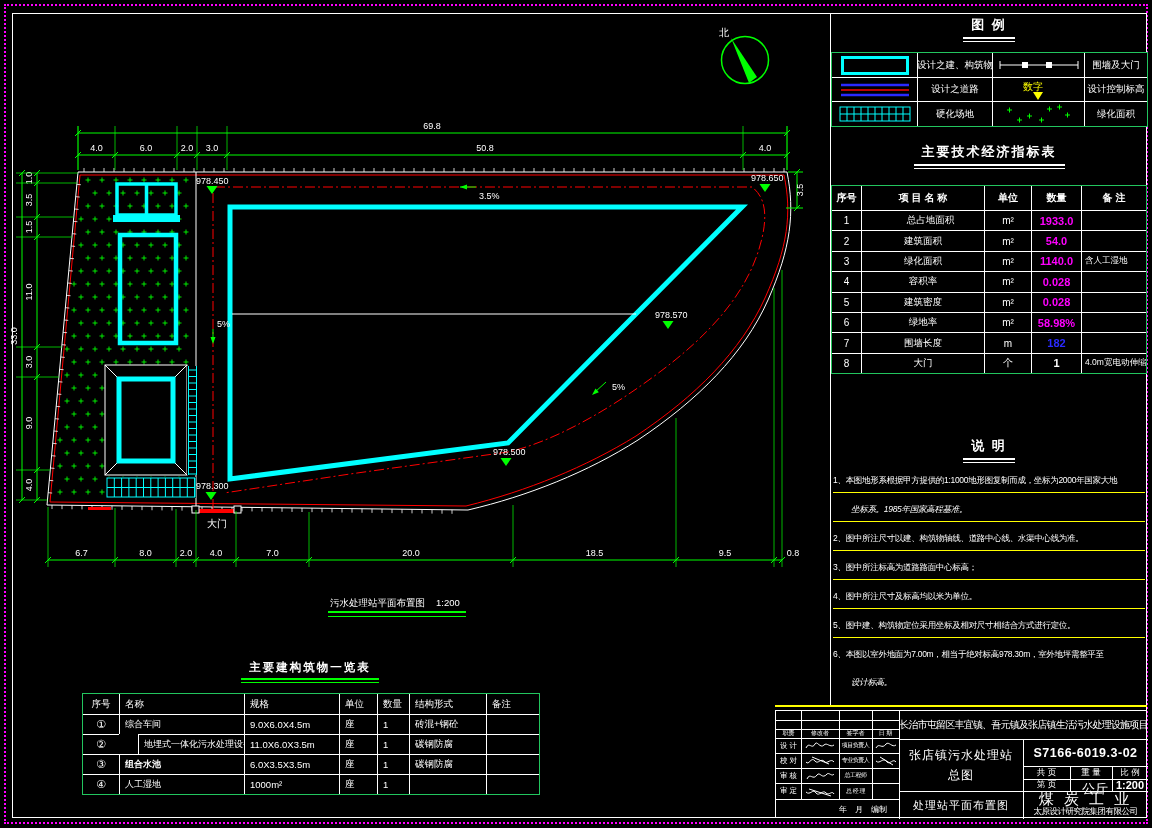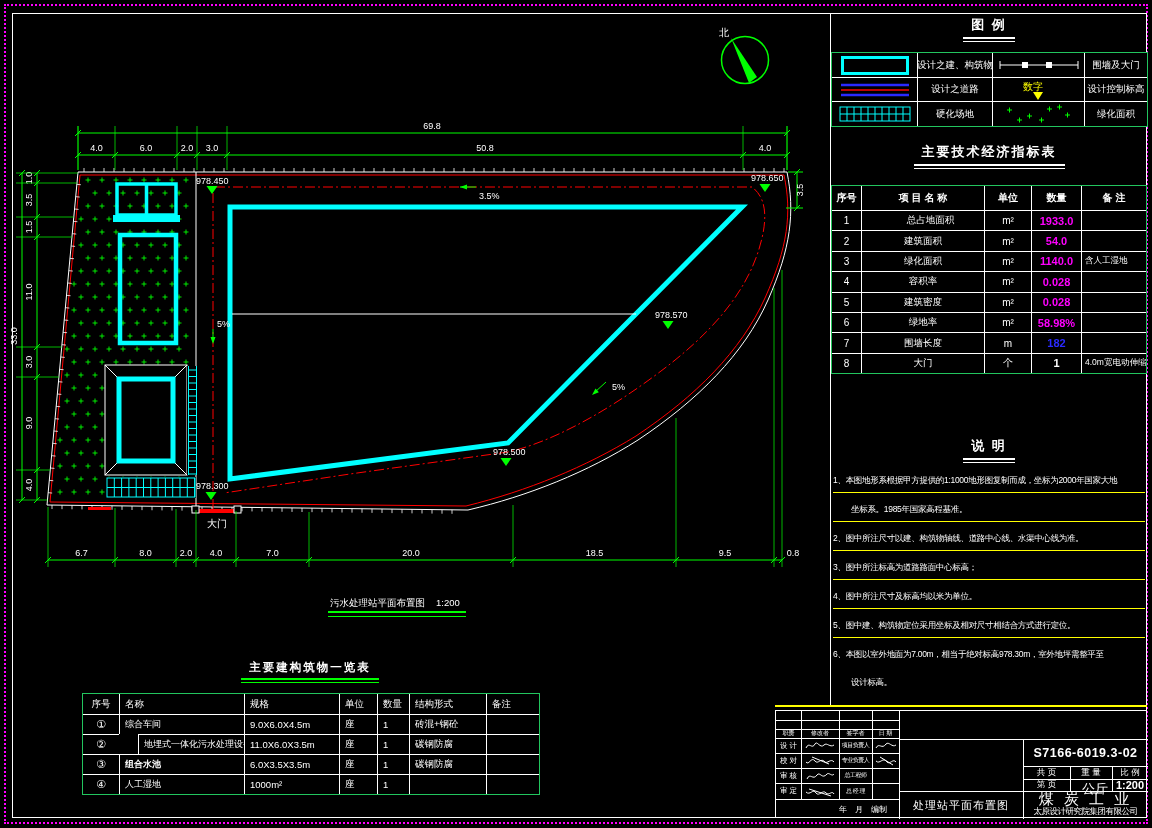--- a/index.html
+++ b/index.html
@@ -13,21 +13,21 @@
   svg{position:absolute;left:0;top:0;}
   .title2{color:#FFF;text-align:center;font-size:13px;}
   .title2 .txt{display:inline-block;padding:0 8px 3px;border-bottom:2px solid var(--uc,#FFF);position:relative;font-weight:bold;letter-spacing:2px;}
   .title2 .txt::after{content:"";position:absolute;left:0;right:0;bottom:-5px;height:1px;background:var(--uc,#FFF);}
   .grid{display:grid;border:1px solid #22c55e;color:#FFF;background:#000;}
   .gc{display:flex;align-items:center;justify-content:center;overflow:hidden;white-space:nowrap;font-size:10px;}
   .bl{border-left:1px solid #FFF;} .bt{border-top:1px solid #FFF;}
   .notes-box{left:833px;top:464px;width:312px;color:#FFF;}
   .note-line{display:flex;align-items:flex-end;height:23px;padding-bottom:5px;font-size:8.5px;letter-spacing:-0.3px;white-space:nowrap;overflow:hidden;}
   .note-sep{border-bottom:1px solid #FFFF00;}
-  .note-ind{padding-left:18px;}
+  .note-ind{padding-left:18px;font-style:italic;}
   .tbl-line{position:absolute;background:#FFF;}
   .tb-cell{position:absolute;display:flex;align-items:center;justify-content:center;color:#FFF;white-space:nowrap;overflow:hidden;}
 </style>
 </head>
 <body>
 
 <div id="sheet">
 
   <div class="abs mag-border"></div>
   <div class="abs frame"></div>
@@ -390,20 +390,25 @@
         </svg>
       </div>
     <div class="tb-cell" style="left:96px;top:42px;width:27px;height:15px">
         <svg width="24" height="13" style="position:static">
           <path d="M2,7 C6,11 9,2 13,8 C16,11 19,4 22,8 M6,3 L19,11" fill="none" stroke="#FFF" stroke-width="1"></path>
         </svg>
       </div>
 
     <div class="tb-cell" style="left:0;top:88px;width:123px;height:20px;font-size:8px;justify-content:flex-end;padding-right:12px;box-sizing:border-box">年　月　编制</div>
 
+    <div class="tb-cell" style="left:123px;top:0;width:249px;height:28px;font-size:10px;letter-spacing:-0.8px">长治市屯留区丰宜镇、吾元镇及张店镇生活污水处理设施项目</div>
+    <div class="tb-cell" style="left:123px;top:28px;width:124px;height:52px;flex-direction:column;font-size:12px;letter-spacing:1px;line-height:20px">
+      <div>张店镇污水处理站</div>
+      <div>总图</div>
+    </div>
     <div class="tb-cell" style="left:247px;top:28px;width:125px;height:27px;font-size:12.5px;font-weight:bold;letter-spacing:0.5px">S7166-6019.3-02</div>
     <div class="tb-cell" style="left:247px;top:55px;width:47px;height:13px;font-size:8.5px">共  页</div>
     <div class="tb-cell" style="left:294px;top:55px;width:42px;height:13px;font-size:8.5px">重  量</div>
     <div class="tb-cell" style="left:336px;top:55px;width:36px;height:13px;font-size:8.5px">比 例</div>
     <div class="tb-cell" style="left:247px;top:68px;width:47px;height:12px;font-size:8.5px">第  页</div>
     <div class="tb-cell" style="left:294px;top:72px;width:42px;height:12px;font-size:13px;justify-content:flex-end;padding-right:4px;box-sizing:border-box">公斤</div>
     <div class="tb-cell" style="left:336px;top:68px;width:36px;height:12px;font-size:11px;font-weight:bold">1:200</div>
     <div class="tb-cell" style="left:123px;top:80px;width:124px;height:28px;font-size:11px;letter-spacing:1px">处理站平面布置图</div>
     <div class="tb-cell" style="left:247px;top:80px;width:125px;height:28px;flex-direction:column;line-height:12px">
       <div style="font-size:15px;letter-spacing:3px;font-weight:normal">煤 炭 工 业</div>

